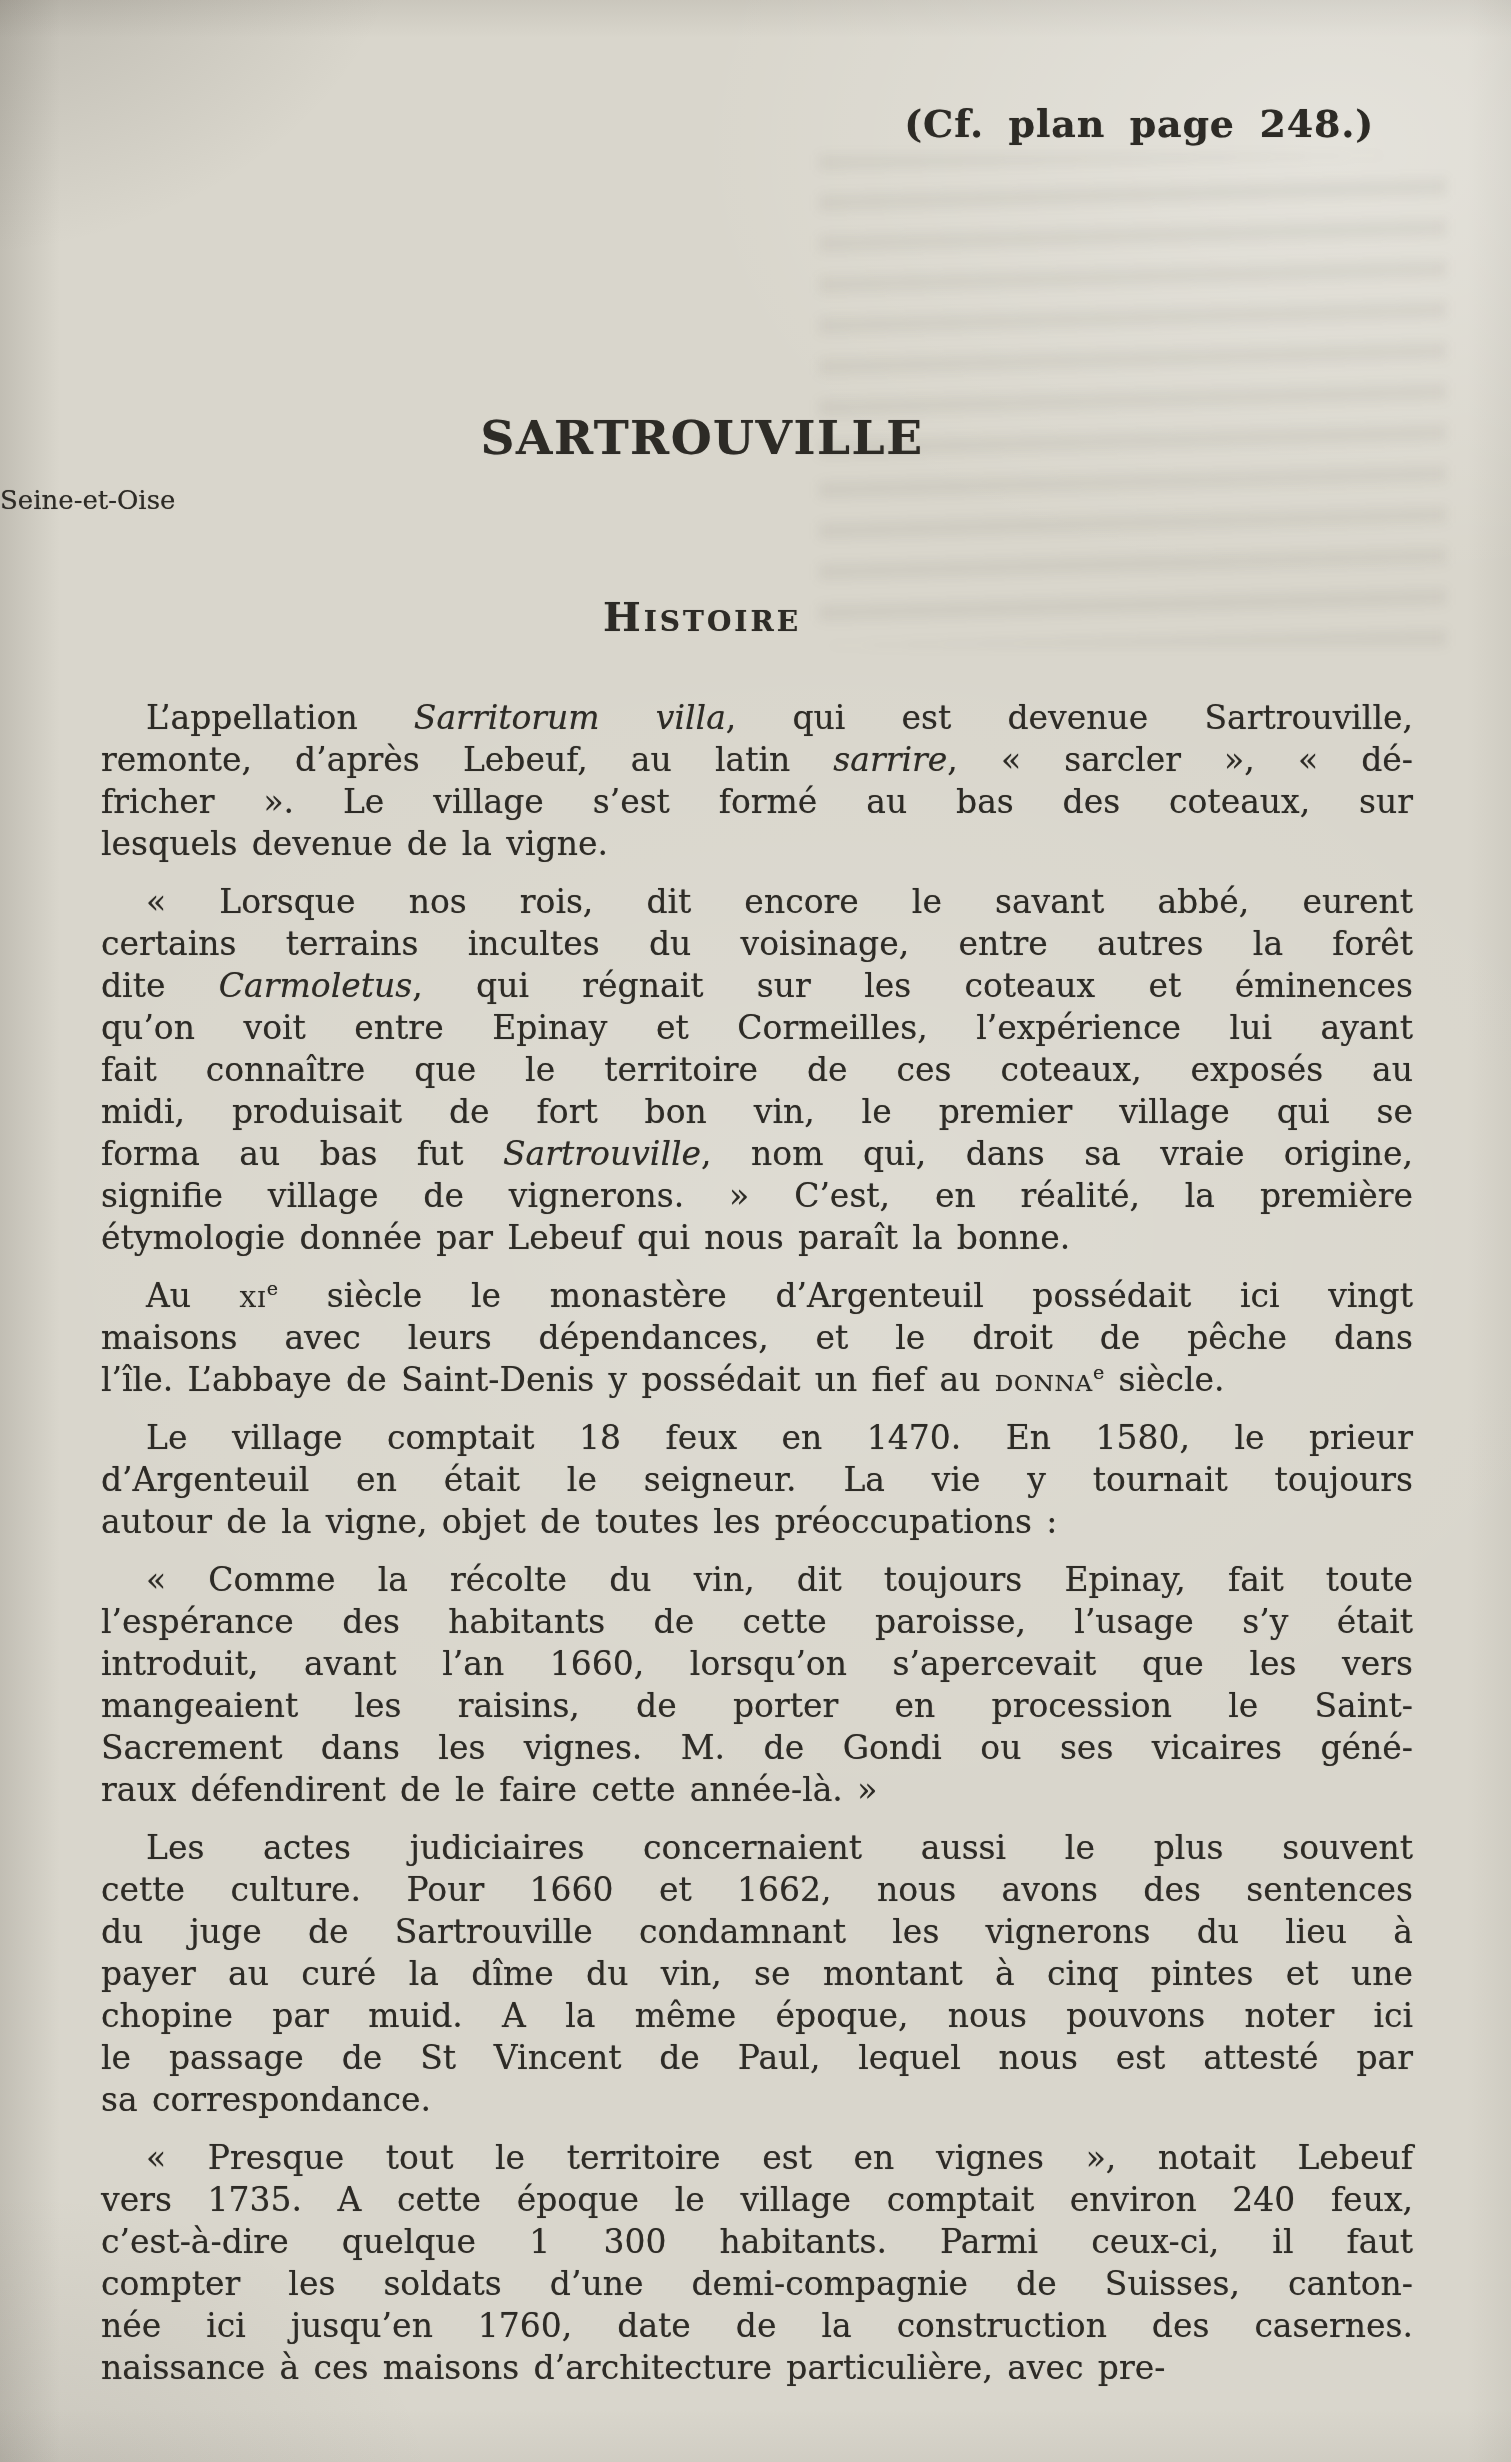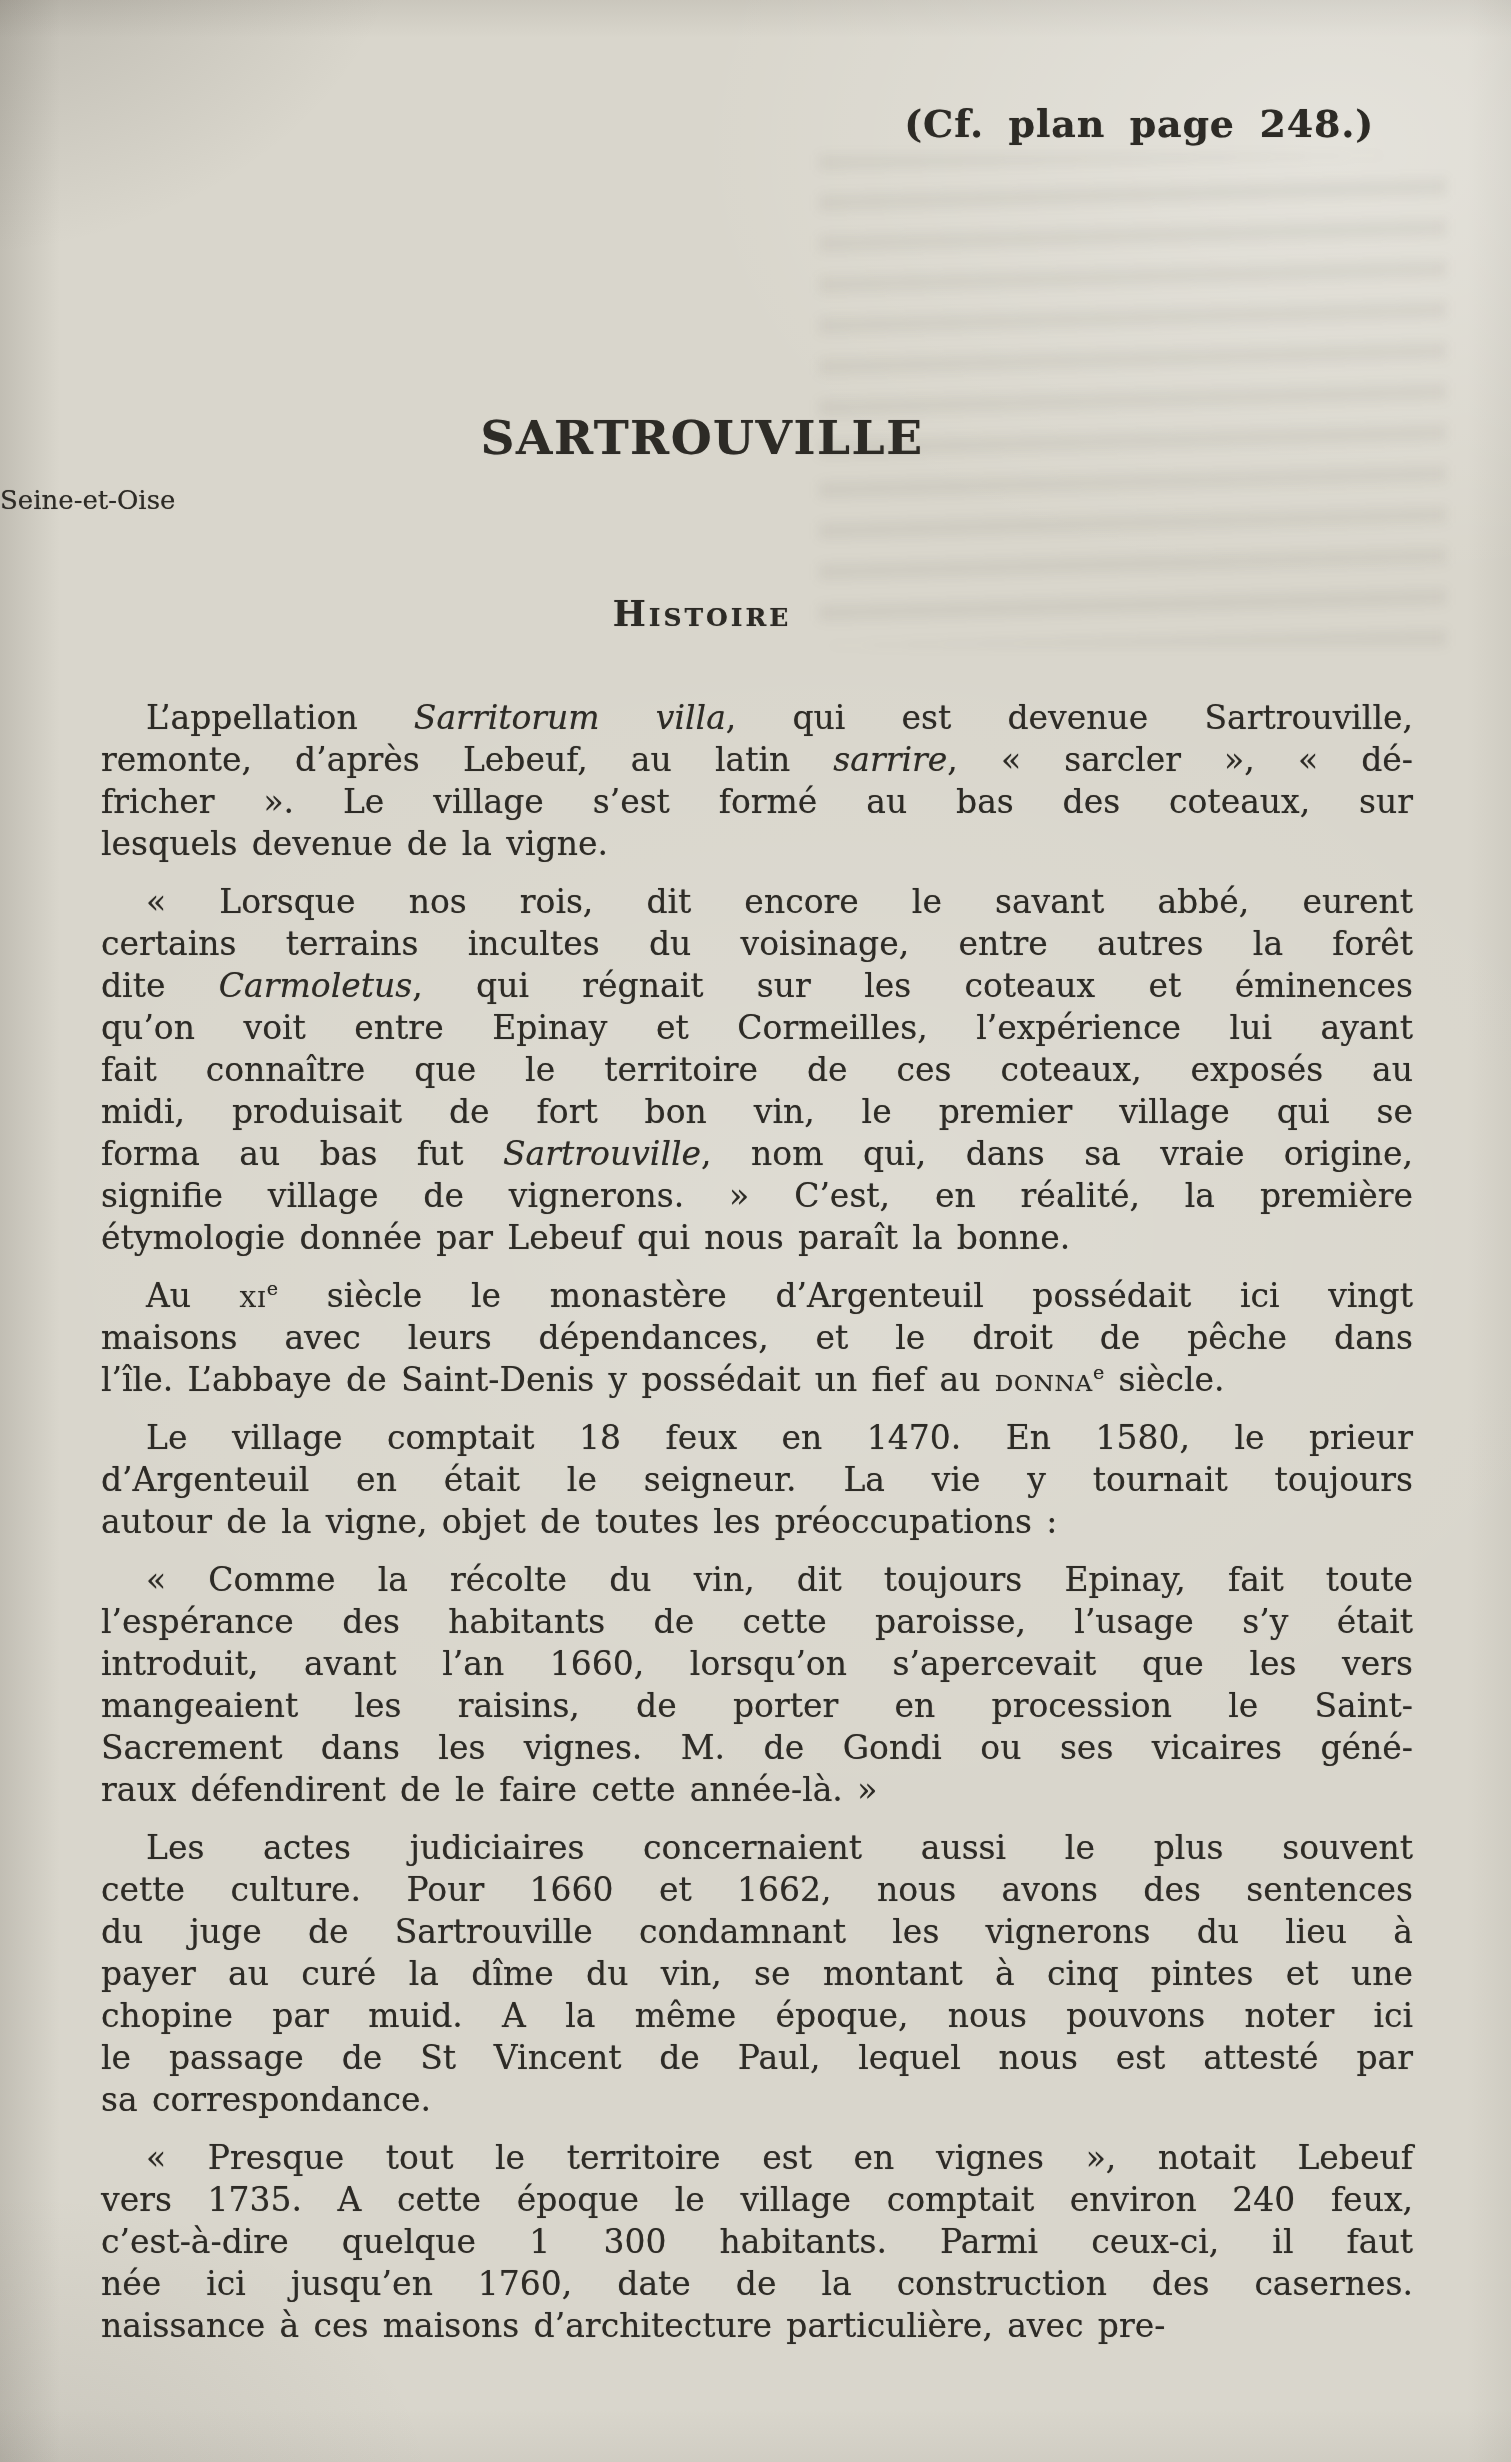--- a/index.html
+++ b/index.html
@@ -33,21 +33,21 @@
     font-size:47px; font-weight:bold; letter-spacing:1.5px;
   }
   .subtitle {
     position:absolute; top:485px; left:0; width:1404px;
     text-align:left;
     font-size:26px;
   }
   .section-heading {
     position:absolute; top:593px; left:0; width:1404px;
     text-align:center;
-    font-size:35px; font-weight:bold;
+    font-size:40px; font-weight:bold;
     font-variant:small-caps; letter-spacing:3px;
   }
 
   .body-text {
     position:absolute; top:681px; left:85px; width:1344px;
     font-size:33px; line-height:42px;
     word-spacing:3.8px;
   }
   .paragraph { margin:16px; }
   .line {
@@ -127,18 +127,19 @@
         <div class="line"><span>du juge de Sartrouville condamnant les vignerons du lieu à</span></div>
         <div class="line"><span>payer au curé la dîme du vin, se montant à cinq pintes et une</span></div>
         <div class="line"><span>chopine par muid. A la même époque, nous pouvons noter ici</span></div>
         <div class="line"><span>le passage de St Vincent de Paul, lequel nous est attesté par</span></div>
         <div class="line last"><span>sa correspondance.</span></div>
       </div>
       <div class="paragraph">
         <div class="line first"><span>« Presque tout le territoire est en vignes », notait Lebeuf</span></div>
         <div class="line"><span>vers 1735. A cette époque le village comptait environ 240 feux,</span></div>
         <div class="line"><span>c’est-à-dire quelque 1 300 habitants. Parmi ceux-ci, il faut</span></div>
+        <div class="line"><span>compter les soldats d’une demi-compagnie de Suisses, canton-</span></div>
         <div class="line"><span>née ici jusqu’en 1760, date de la construction des casernes.</span></div>
         <div class="line last"><span>naissance à ces maisons d’architecture particulière, avec pre-</span></div>
       </div>
     </div>
 </div>
 
 
 </body></html>

